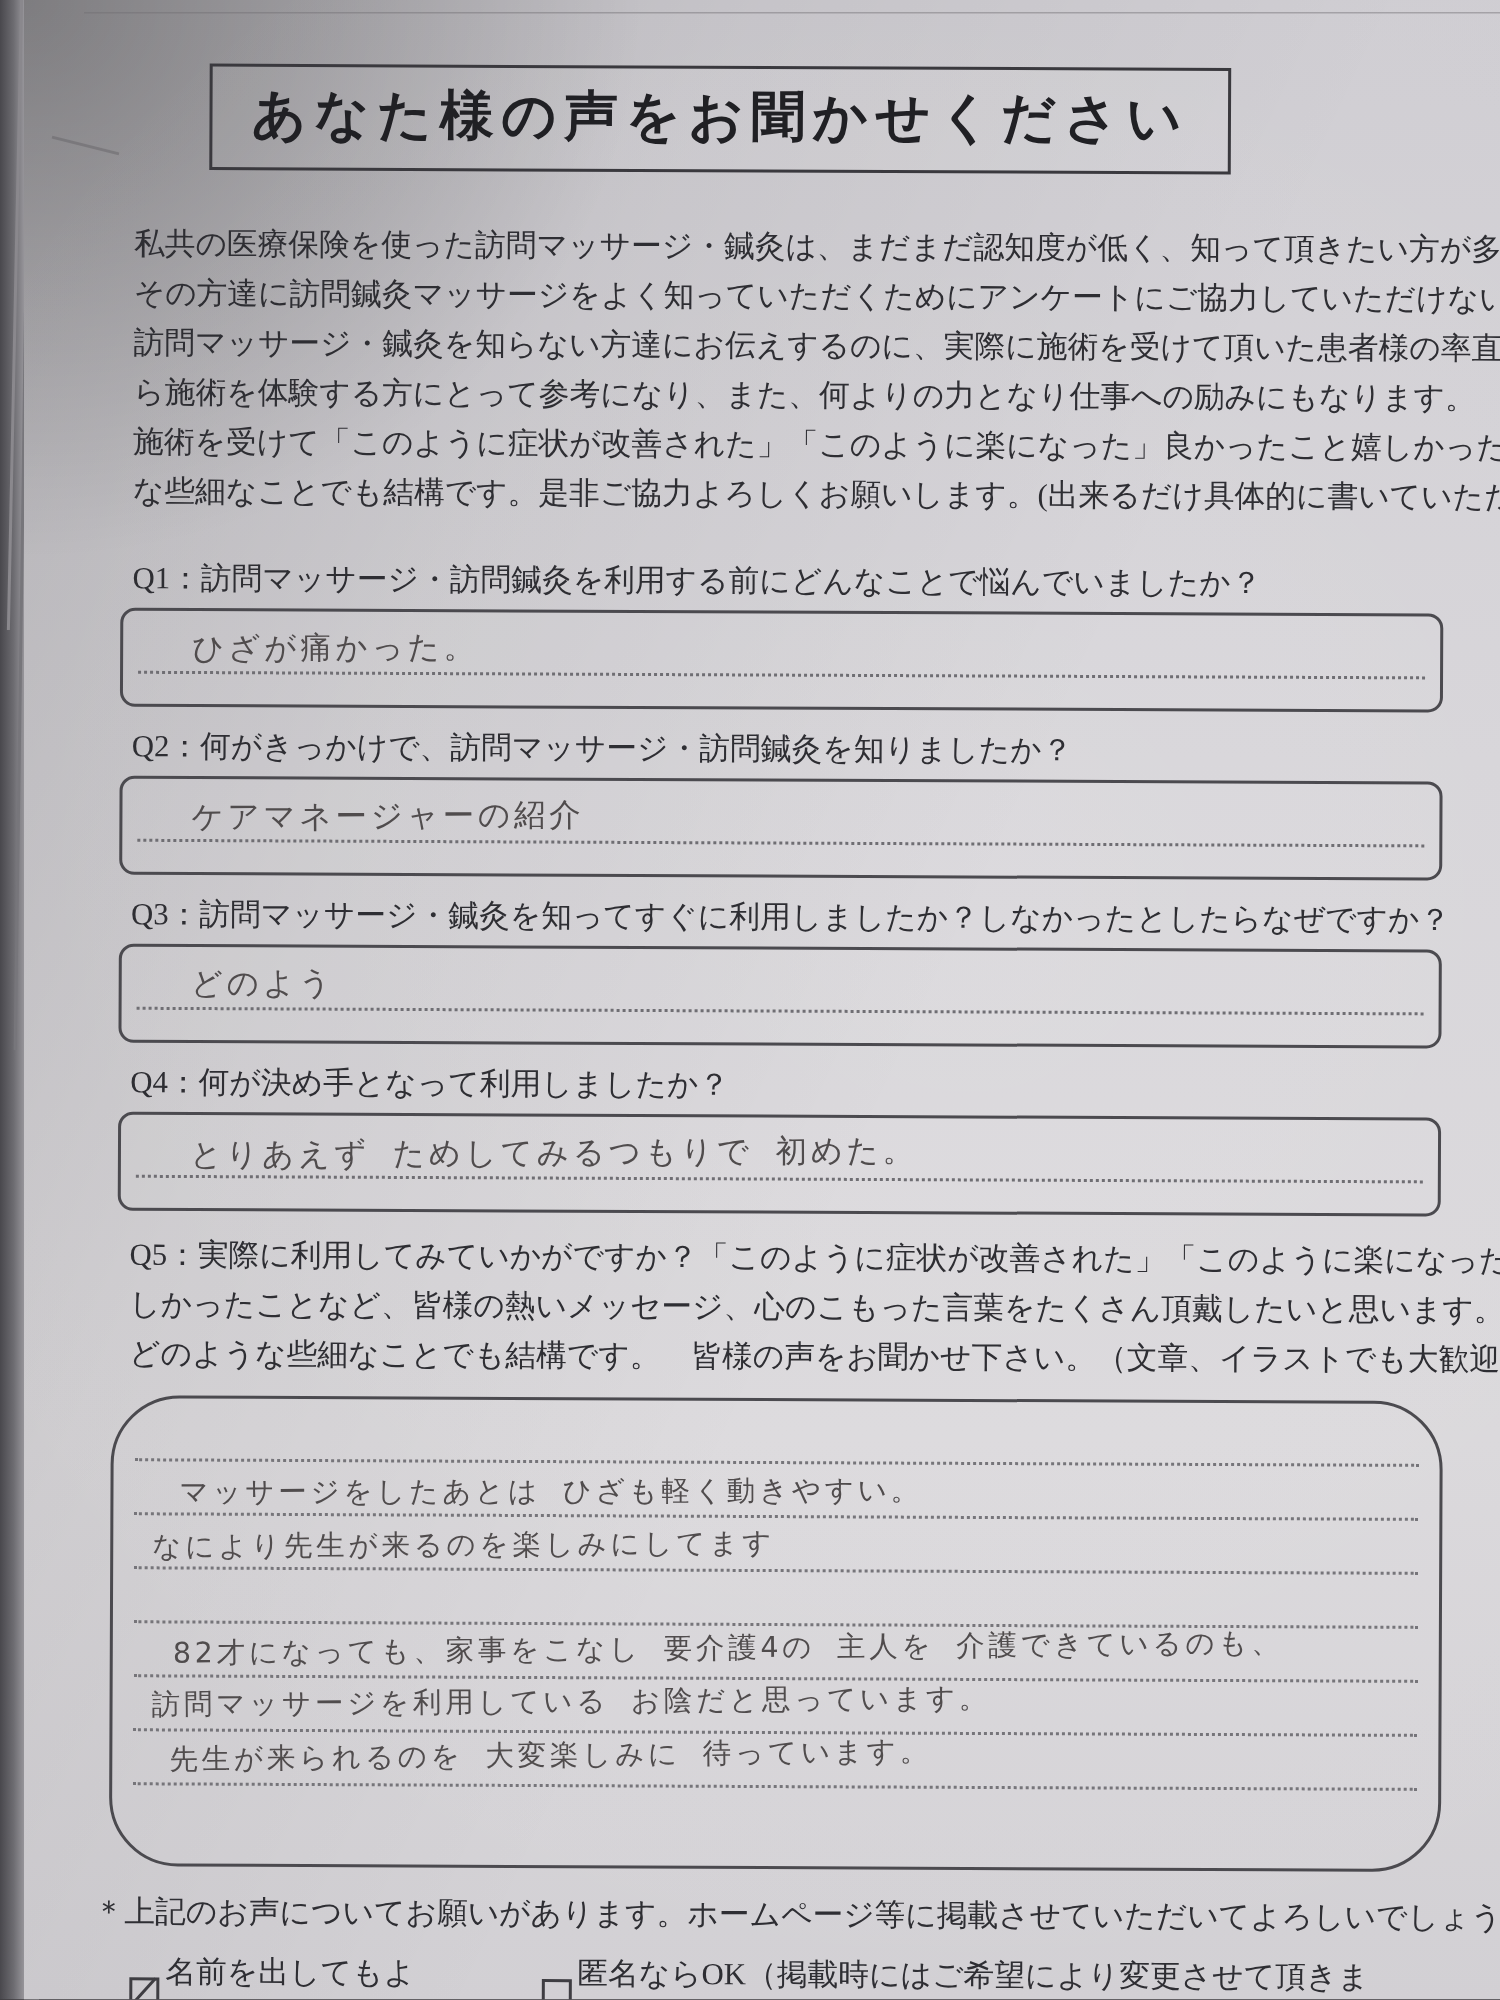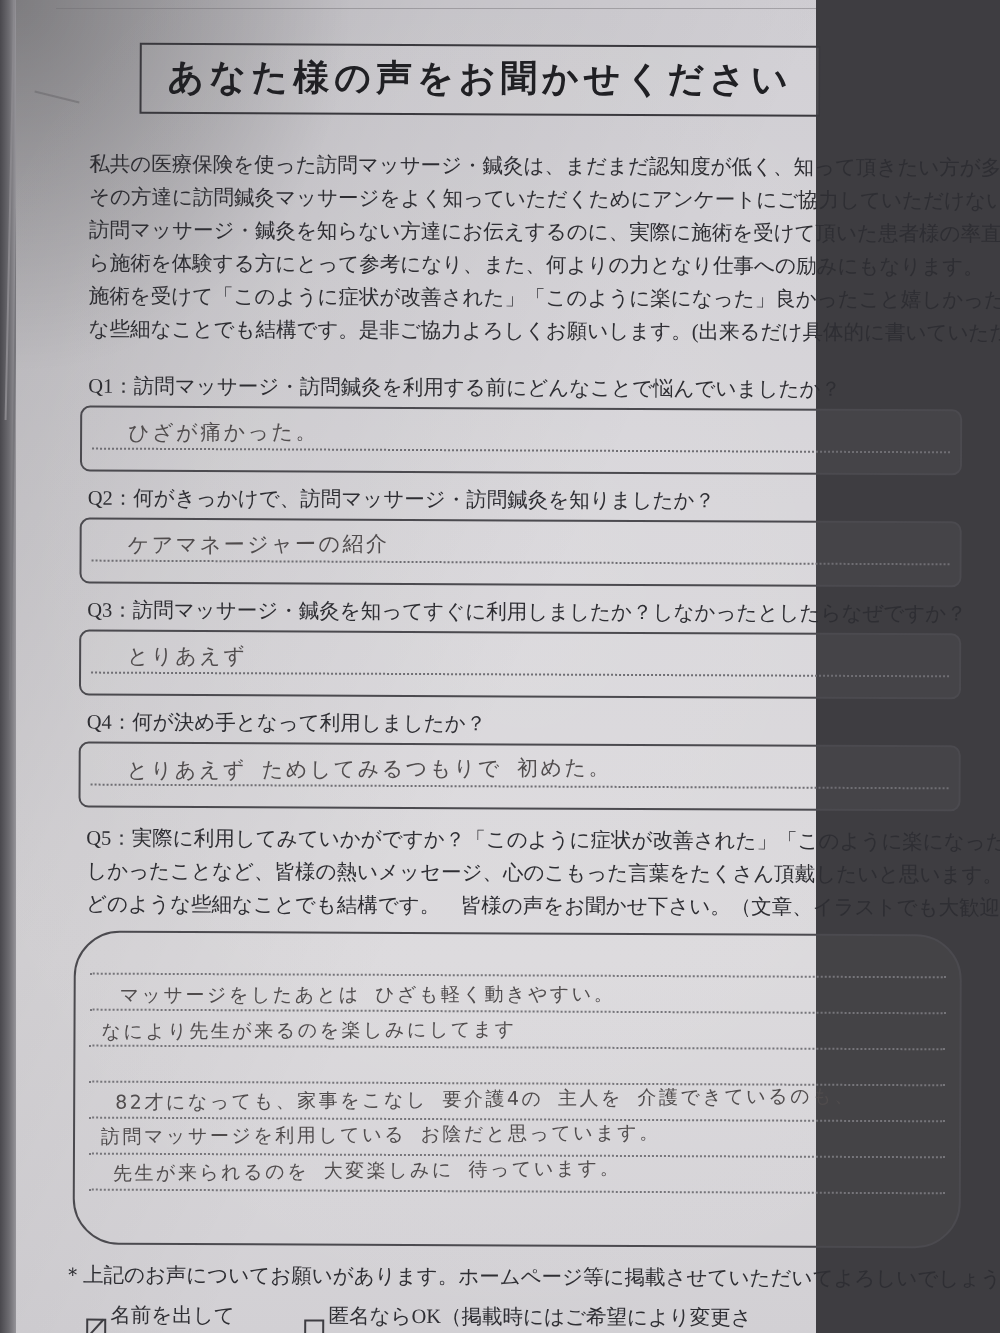--- a/index.html
+++ b/index.html
@@ -10,21 +10,21 @@
     color:#2b2b2f;
   }
   
   .stack-edge{position:absolute;left:0;top:0;bottom:0;width:26px;
     background:linear-gradient(90deg,#49484d 0%,#6d6c71 35%,#a3a1a6 70%,#c2c0c5 100%);}
   .stack-line1{position:absolute;left:9px;top:0;height:420px;width:2px;background:#8a888d;transform:rotate(1.2deg);}
   .stack-line2{position:absolute;left:14px;top:0;height:700px;width:2px;background:#77767b;transform:rotate(0.8deg);}
   .corner-line{position:absolute;left:18px;top:96px;width:46px;height:2px;background:rgba(105,103,108,.55);transform:rotate(14deg);}
   
   .paper{
-    position:absolute;left:16px;top:0;width:800px;height:1333px;
+    position:absolute;left:16px;top:0;width:984px;height:1333px;
     background:
       radial-gradient(130% 95% at 64% 45%, rgba(255,255,255,0.10), rgba(0,0,0,0) 62%),
       radial-gradient(60% 40% at 0% 0%, rgba(0,0,0,0.28), rgba(0,0,0,0) 70%),
       linear-gradient(115deg, rgba(0,0,0,0.16), rgba(0,0,0,0.05) 30%, rgba(0,0,0,0) 58%),
       linear-gradient(180deg,#cfcdd2 0%,#d6d4d8 38%,#dad8db 72%,#d2d0d4 100%);
   }
   .top-sheet-edge{position:absolute;left:40px;right:0;top:8px;height:1px;background:rgba(110,108,113,.45);}
   .content{position:relative;padding:40px 42px 0 52px;transform:rotate(0.25deg);transform-origin:50% 0;}
 
   .title-box{
@@ -104,21 +104,21 @@
 
     <div class="qlabel">Q2：何がきっかけで、訪問マッサージ・訪問鍼灸を知りましたか？</div>
     <div class="ansbox">
       <div class="dotline"></div>
       <span class="handw">ケアマネージャーの紹介</span>
     </div>
 
     <div class="qlabel">Q3：訪問マッサージ・鍼灸を知ってすぐに利用しましたか？しなかったとしたらなぜですか？</div>
     <div class="ansbox">
       <div class="dotline"></div>
-      <span class="handw">とりあえず</span>
+      <span class="handw">どのよう</span>
     </div>
 
     <div class="qlabel">Q4：何が決め手となって利用しましたか？</div>
     <div class="ansbox">
       <div class="dotline"></div>
       <span class="handw">とりあえず ためしてみるつもりで 初めた。</span>
     </div>
 
     <div class="q5label">
       <div>Q5：実際に利用してみていかがですか？「このように症状が改善された」「このように楽になった」良かったこと嬉</div>

